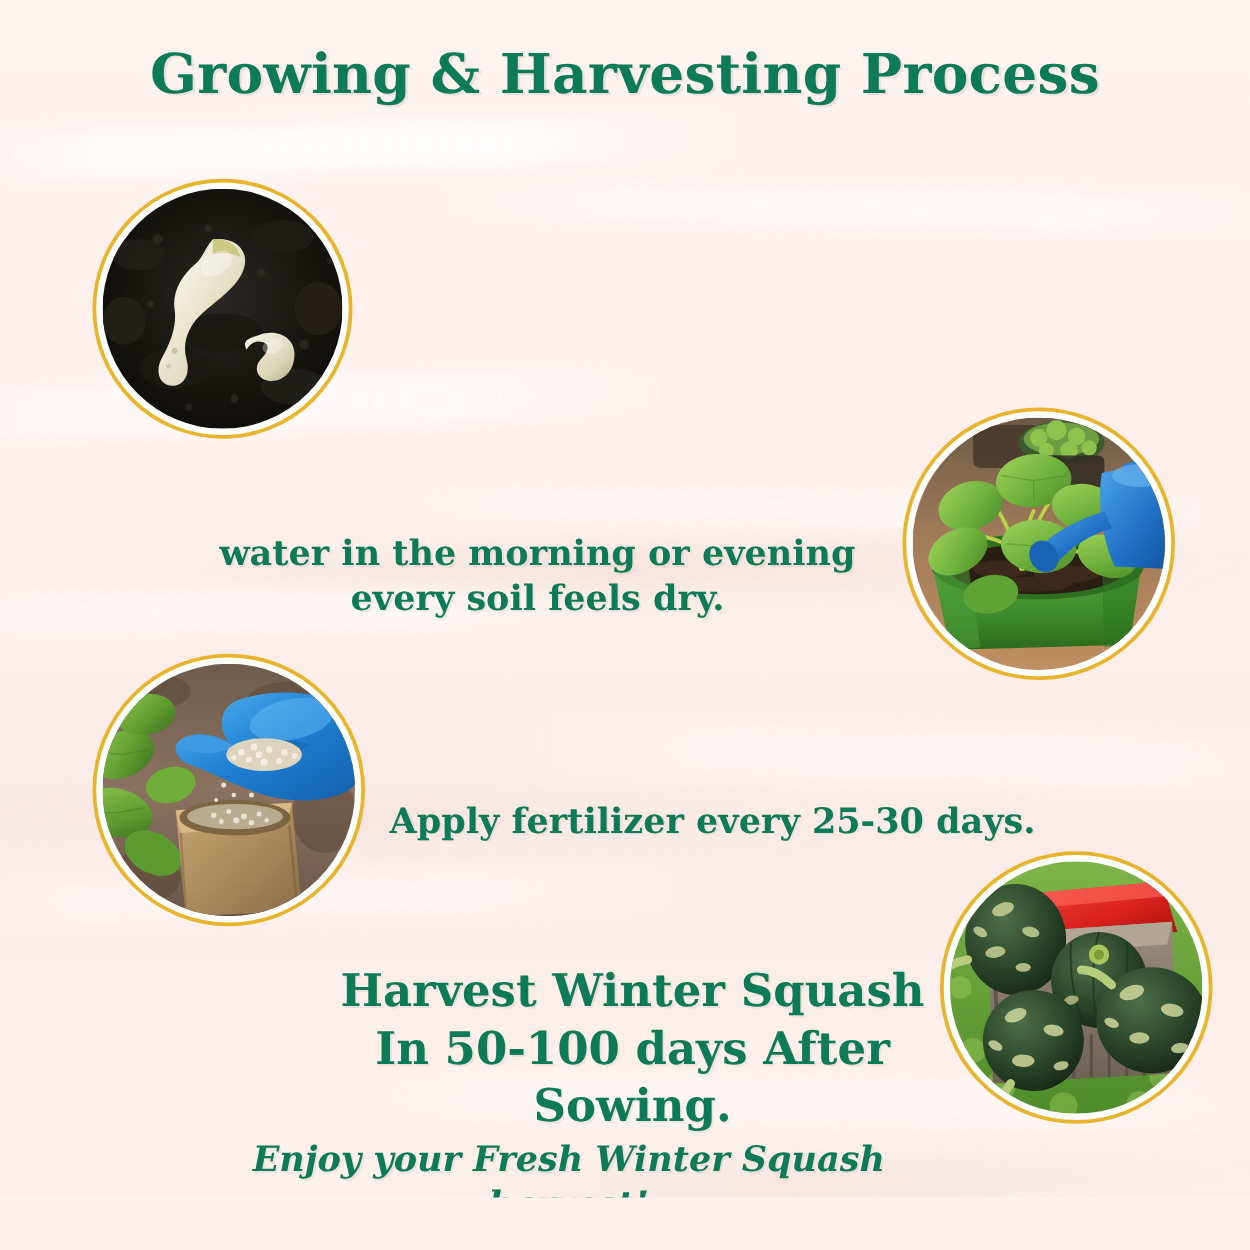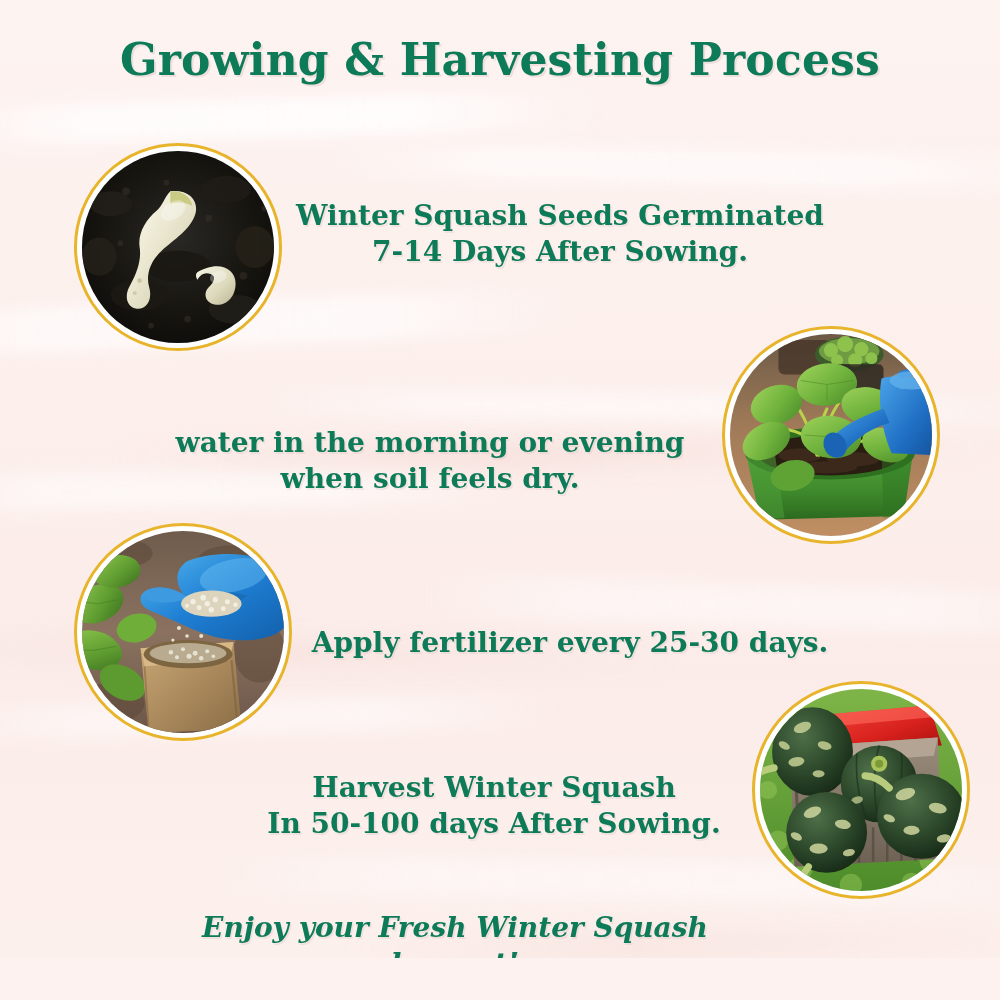--- a/index.html
+++ b/index.html
@@ -68,22 +68,22 @@
     position: absolute;
     font-family: "DejaVu Serif", "Liberation Serif", serif;
     font-weight: bold;
     color: #0d7a58;
     line-height: 1.28;
     text-align: center;
     text-shadow: 1.5px 1.5px 0 rgba(180,150,150,.16);
   }
   #text-germination { left: 290px; top: 198px; width: 540px; font-size: 28px; }
   #text-watering    { left: 160px; top: 405px; width: 540px; font-size: 28px; margin-top: 20px; }
-  #text-fertilizer  { left: 280px; top: 625px; width: 580px; font-size: 28px; }
-  #text-harvest     { left: 244px; top: 770px; width: 500px; font-size: 28px; }
+  #text-fertilizer  { left: 280px; top: 639px; width: 580px; font-size: 28px; }
+  #text-harvest     { left: 256px; top: 770px; width: 500px; font-size: 36px; }
   #text-enjoy       { left: 165px; top: 910px; width: 580px; font-size: 28px; font-style: italic; }
 
   
   .photo-circle {
     position: absolute;
     border-radius: 50%;
     box-sizing: border-box;
     border: 3px solid #e8b42b;
     padding: 5px;
     background: #ffffff;
@@ -167,24 +167,20 @@
         <ellipse cx="95" cy="62" rx="14" ry="9" fill="#ffffff" opacity=".35" transform="rotate(-32 95 62)"></ellipse>
         <circle cx="60" cy="135" r="2.4" fill="#b9b793" opacity=".7"></circle>
         <circle cx="55" cy="148" r="2" fill="#b9b793" opacity=".6"></circle>
 
         <path d="M130 122 C146 116 160 124 160 138 C160 152 150 162 138 160 C128 158 126 148 132 142 C138 136 140 130 134 128 C128 126 124 128 120 134 C116 126 122 125 130 122 Z" fill="url(#sproutG2)"></path>
         <ellipse cx="142" cy="131" rx="9" ry="6" fill="#ffffff" opacity=".3" transform="rotate(-20 142 131)"></ellipse>
       </svg>
     </div>
   </div>
 
-  <div class="step-text" id="text-germination">
-    <div>Winter Squash Seeds Germinated</div>
-    <div>7-14 Days After Sowing.</div>
-  </div>
 
   <div class="photo-circle" id="circle-watering">
     <div class="frame">
       <svg viewBox="0 0 200 200" preserveAspectRatio="xMidYMid slice">
         <defs>
           <linearGradient id="bgPatio" x1="0" y1="0" x2="0" y2="1">
             <stop offset="0%" stop-color="#6b5a46"></stop>
             <stop offset="45%" stop-color="#a07a58"></stop>
             <stop offset="100%" stop-color="#c08f63"></stop>
           </linearGradient>
@@ -260,21 +256,21 @@
           <ellipse cx="104" cy="110" rx="11" ry="13" fill="#1b63b4" transform="rotate(-30 104 110)"></ellipse>
           <path d="M170 40 C186 34 200 40 202 52" stroke="#2e82d6" stroke-width="7" fill="none" stroke-linecap="round"></path>
           <ellipse cx="180" cy="46" rx="22" ry="9" fill="#63b2ec" opacity=".75"></ellipse>
         </g>
       </svg>
     </div>
   </div>
 
   <div class="step-text" id="text-watering">
     <div>water in the morning or evening</div>
-    <div>when soil feels dry.</div>
+    <div>every soil feels dry.</div>
   </div>
 
   <div class="photo-circle" id="circle-fertilizer">
     <div class="frame">
       <svg viewBox="0 0 200 200" preserveAspectRatio="xMidYMid slice">
         <defs>
           <linearGradient id="soilBg" x1="0" y1="0" x2="0" y2="1">
             <stop offset="0%" stop-color="#6f5c4c"></stop>
             <stop offset="50%" stop-color="#8b7260"></stop>
             <stop offset="100%" stop-color="#6b5648"></stop>

